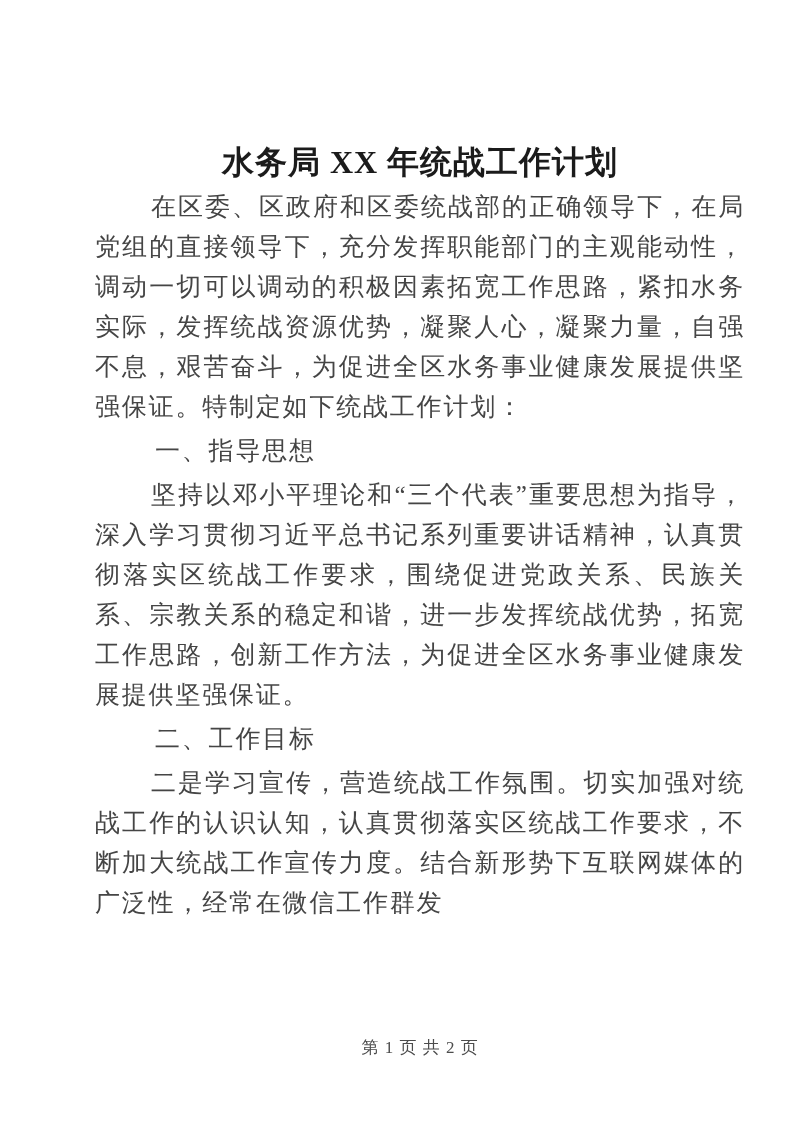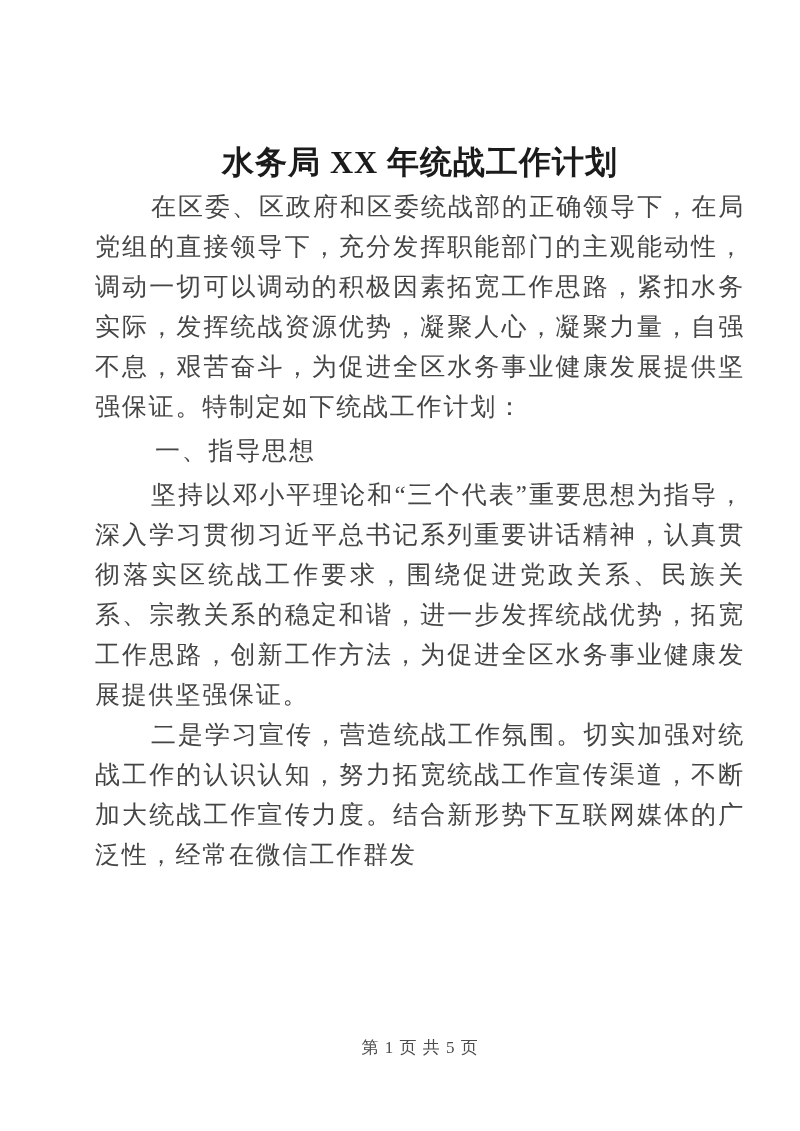--- a/index.html
+++ b/index.html
@@ -72,19 +72,20 @@
 </head>
 <body>
 
 <div class="page">
   <h1 class="doc-title">水务局 XX 年统战工作计划</h1>
 
   <div class="doc-body">
       <p class="doc-par">在区委、区政府和区委统战部的正确领导下，在局党组的直接领导下，充分发挥职能部门的主观能动性，调动一切可以调动的积极因素拓宽工作思路，紧扣水务实际，发挥统战资源优势，凝聚人心，凝聚力量，自强不息，艰苦奋斗，为促进全区水务事业健康发展提供坚强保证。特制定如下统战工作计划：</p>
       <p class="doc-heading">一、指导思想</p>
       <p class="doc-par">坚持以邓小平理论和“三个代表”重要思想为指导，深入学习贯彻习近平总书记系列重要讲话精神，认真贯彻落实区统战工作要求，围绕促进党政关系、民族关系、宗教关系的稳定和谐，进一步发挥统战优势，拓宽工作思路，创新工作方法，为促进全区水务事业健康发展提供坚强保证。</p>
-      <p class="doc-par">二是学习宣传，营造统战工作氛围。切实加强对统战工作的认识认知，努力拓宽统战工作宣传渠道，不断加大统战工作宣传力度。结合新形势下互联网媒体的广泛性，经常在微信工作群发</p>
+      <p class="doc-heading">二、工作目标</p>
+      <p class="doc-par">二是学习宣传，营造统战工作氛围。切实加强对统战工作的认识认知，认真贯彻落实区统战工作要求，不断加大统战工作宣传力度。结合新形势下互联网媒体的广泛性，经常在微信工作群发</p>
     </div>
 
   <div class="doc-footer">
-    <span>第 1 页 共 5 页</span>
+    <span>第 1 页 共 2 页</span>
   </div>
 </div>
 
 </body></html>

